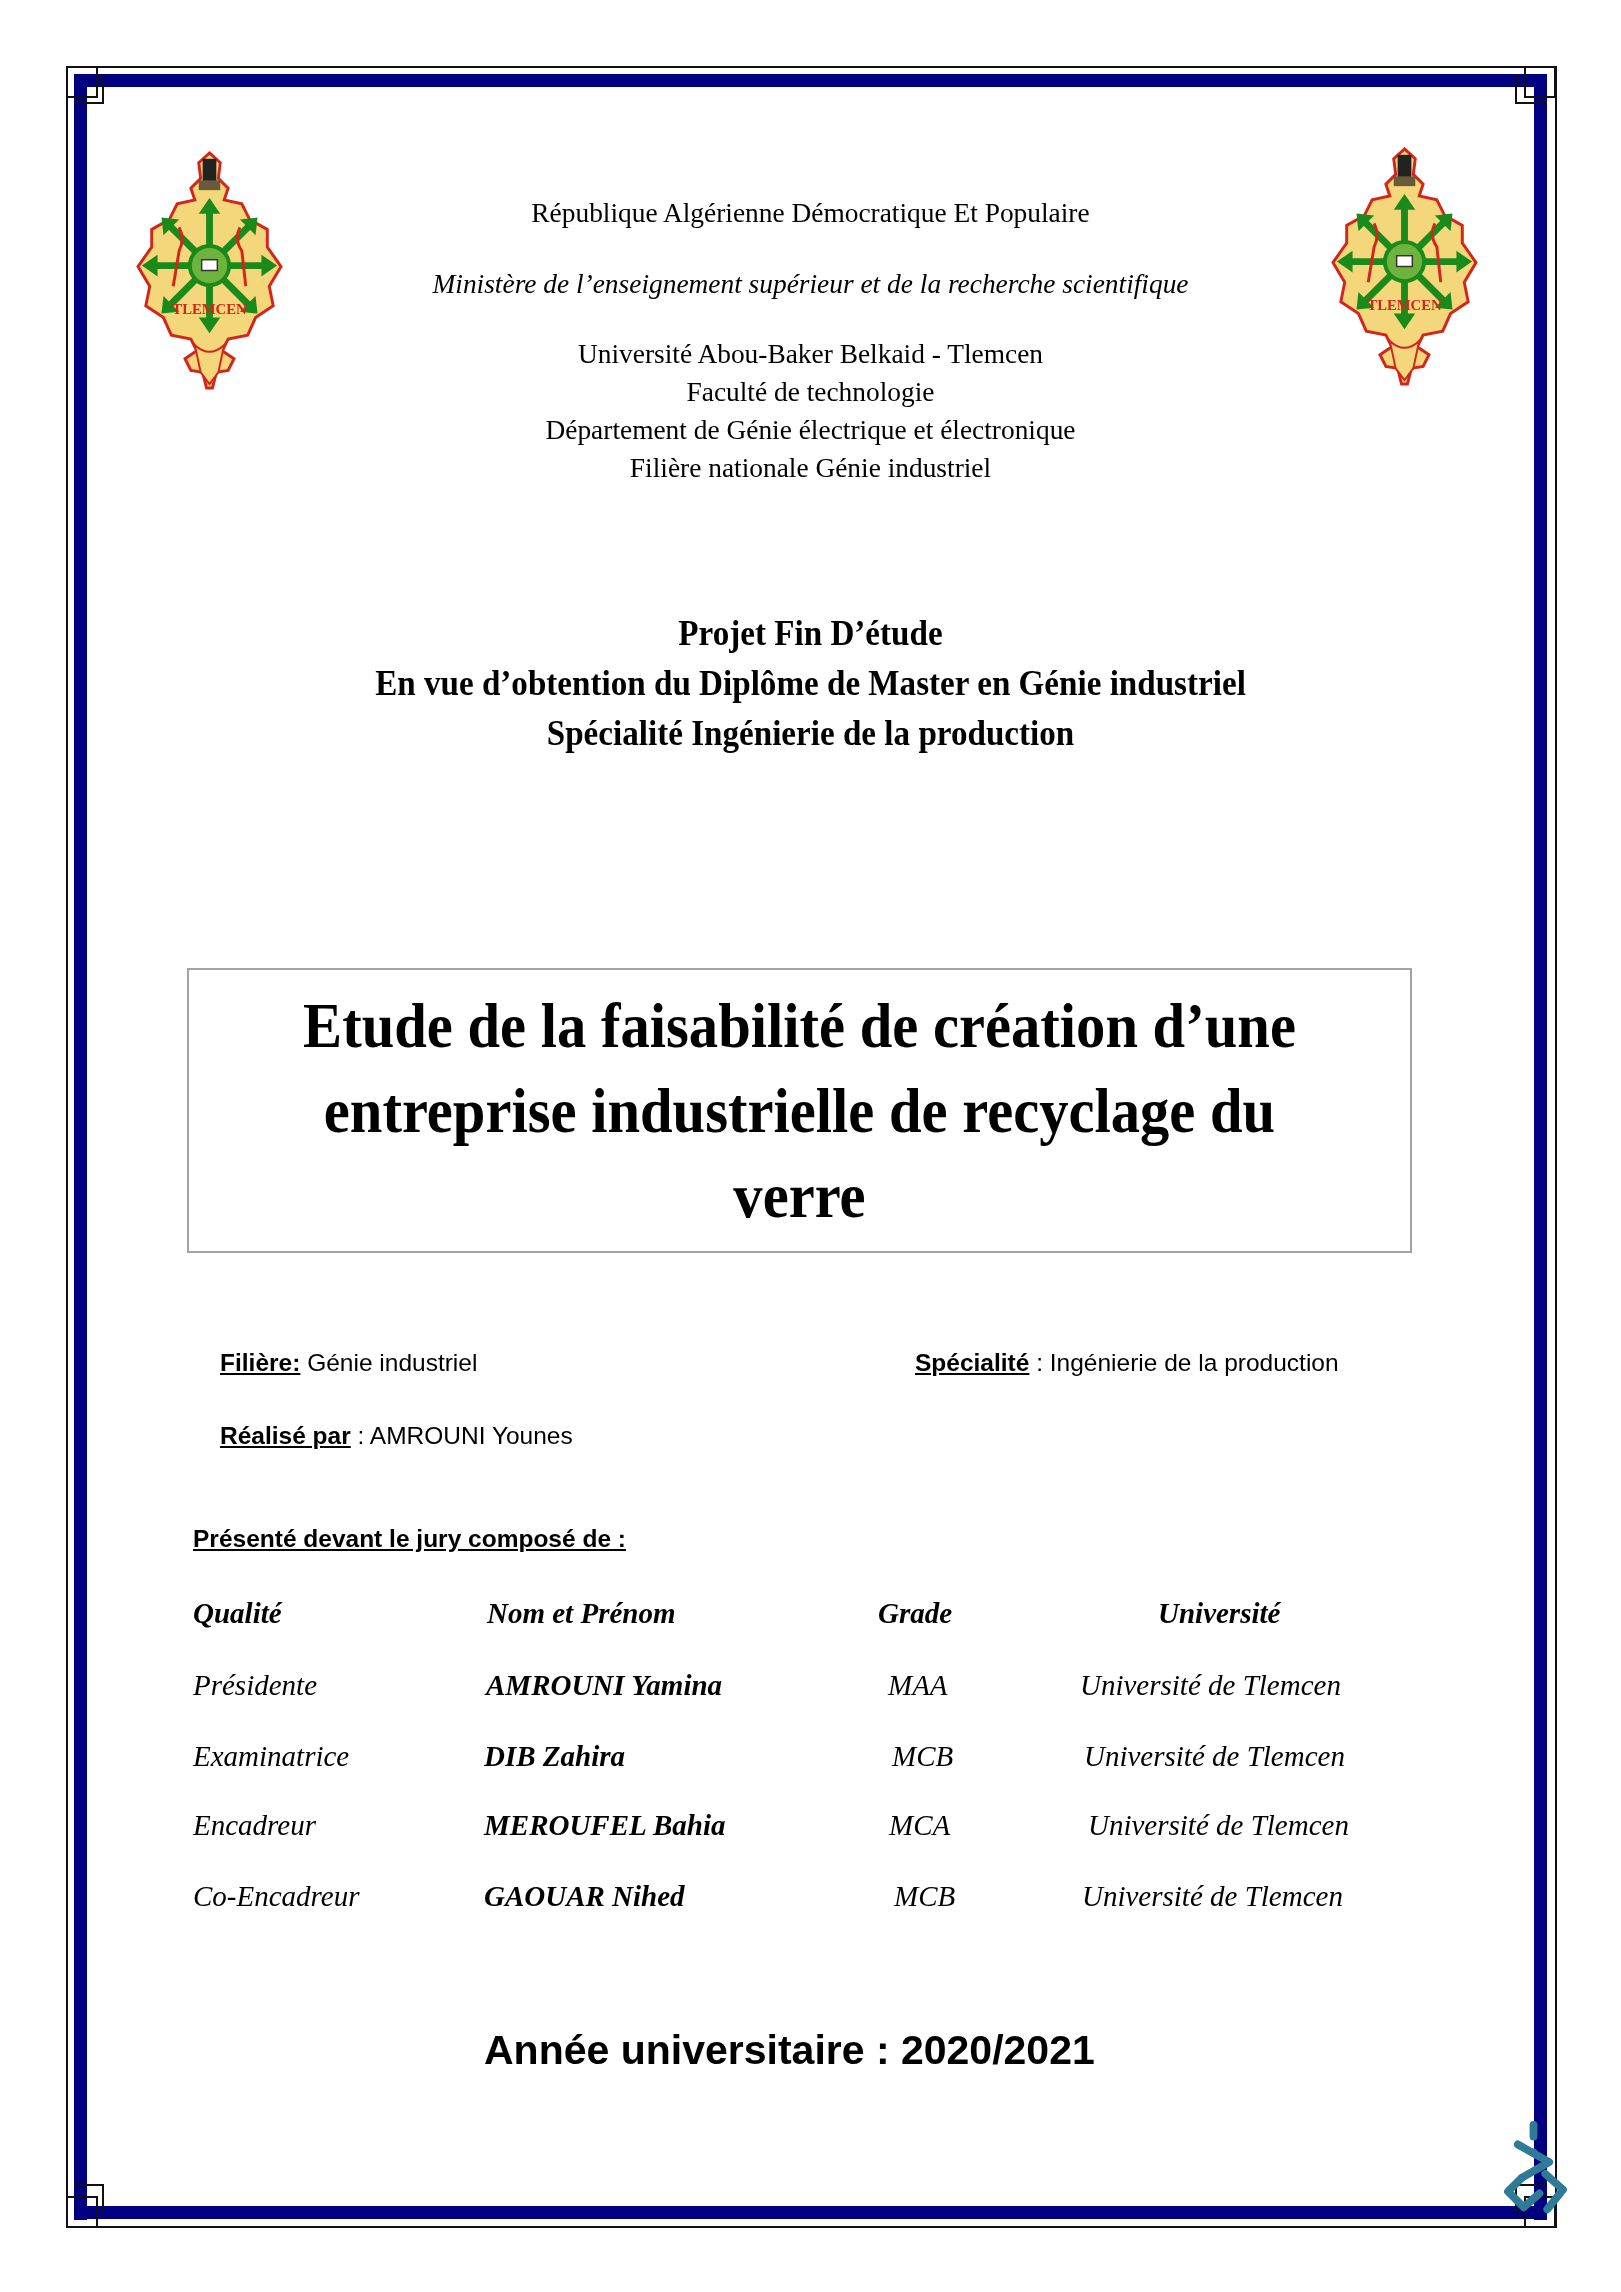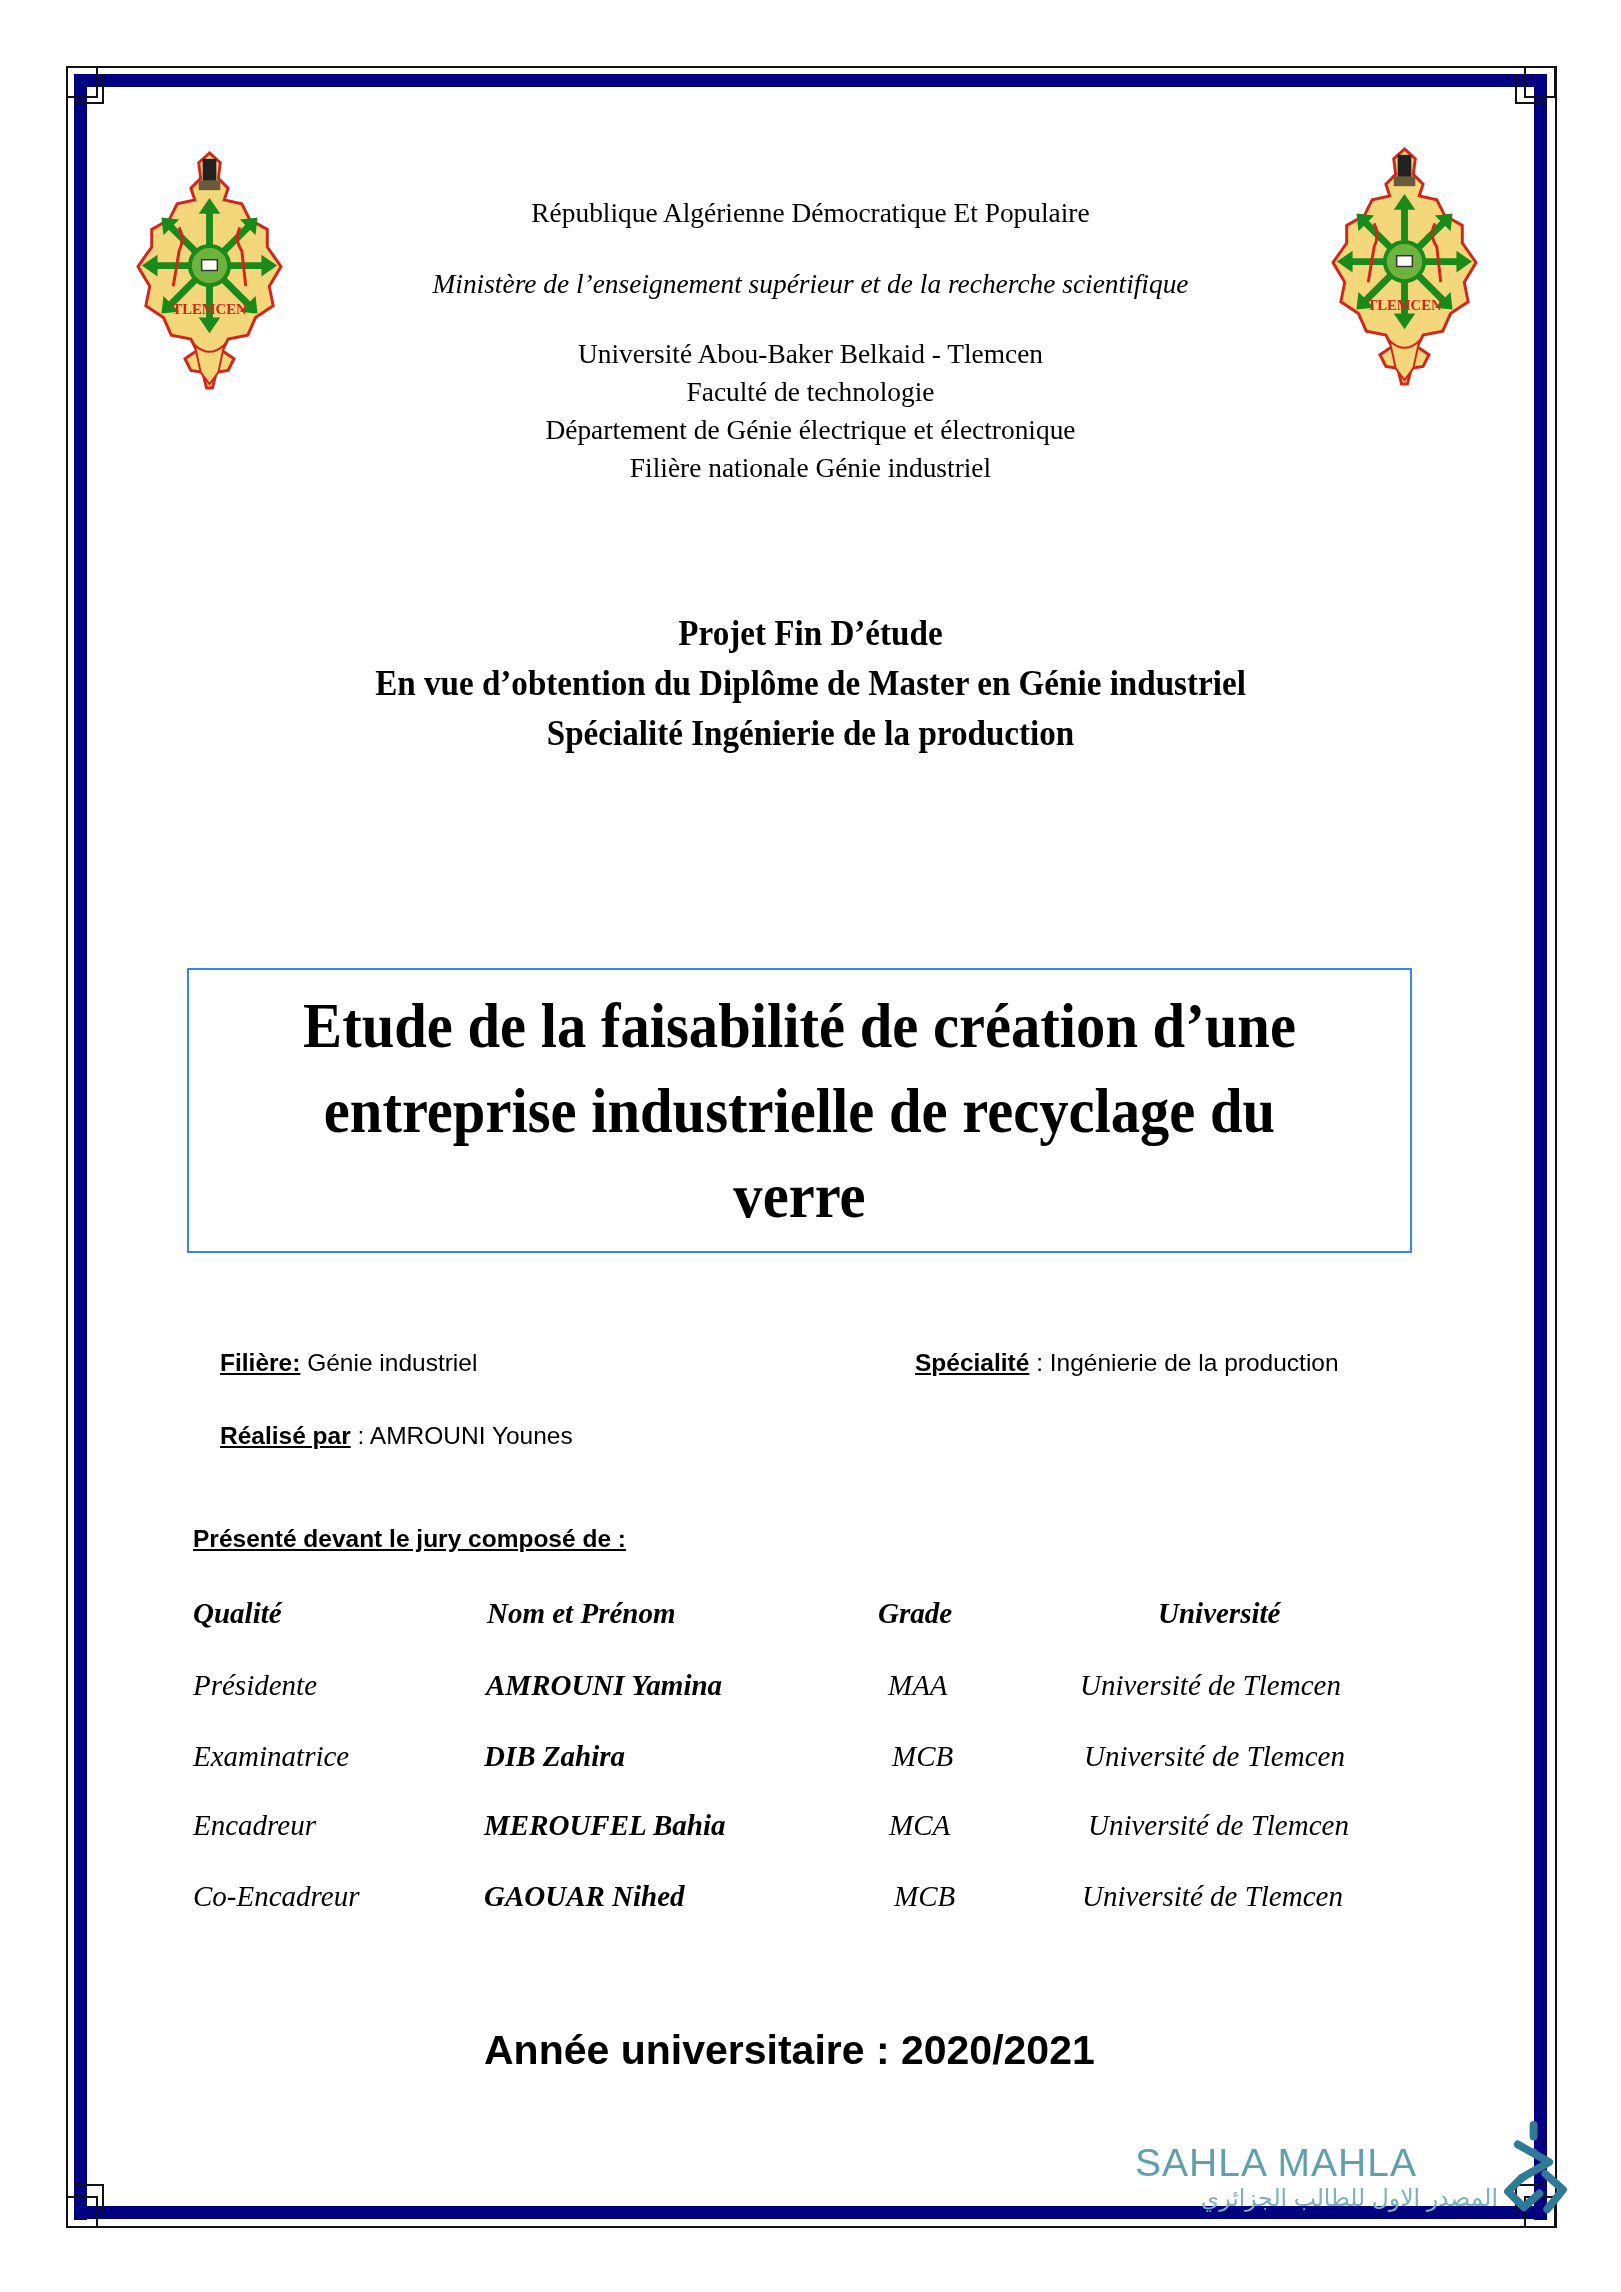--- a/index.html
+++ b/index.html
@@ -12,21 +12,21 @@
 
   
   .outer-line { position:absolute; border:2px solid #111; }
   .blue-band { position:absolute; background:#000080; }
   .corner-sq { position:absolute; border:2px solid #111; background:transparent; }
 
   .head-line { font-size:27.4px; line-height:31px; }
   .proj-line { font-size:36px; font-weight:bold; line-height:41px; transform:scaleX(0.92); }
   .intitule { font-size:49px; font-weight:bold; font-style:italic; line-height:55px; }
 
-  .title-box { position:absolute; left:187px; top:968px; width:1225px; height:285px; border:2px solid #3b82f6; box-sizing:border-box; }
+  .title-box { position:absolute; left:187px; top:968px; width:1225px; height:285px; border:2px solid #a3a3a3; box-sizing:border-box; }
   .title-text { position:absolute; left:0; top:13.7px; width:100%; text-align:center; font-size:63px; font-weight:bold; line-height:85px; transform:scaleX(0.93); transform-origin:center top; }
 
   .info { font-size:24.5px; line-height:29px; white-space:nowrap;margin-left:28px; }
   .info .lbl { font-weight:bold; text-decoration:underline; }
   .jury-label { font-size:24.5px; font-weight:bold; text-decoration:underline; line-height:29px; white-space:nowrap; }
 
   .jury-row { position:absolute; left:0; width:1621px; height:35px;font-style:italic; }
   .jury-cell { position:absolute; top:0; font-size:29px; line-height:35px; white-space:nowrap; }
   .jury-cell.bold { font-weight:bold; }
   .hdr .jury-cell { font-weight:bold; }
@@ -200,24 +200,20 @@
     <div class="jury-row serif" style="top:1879px;">
       <div class="jury-cell" style="left:193px;">Co-Encadreur</div>
       <div class="jury-cell bold" style="left:484px;">GAOUAR Nihed</div>
       <div class="jury-cell" style="left:894px;">MCB</div>
       <div class="jury-cell" style="left:1082px;">Université de Tlemcen</div>
     </div>
   </div>
 
   <div class="abs sans year" style="left:484px; top:2027px;">Année universitaire : 2020/2021</div>
 
-  <div class="watermark sans">
-    <div class="wm-text">SAHLA MAHLA</div>
-    <div class="wm-sub">المصدر الاول للطالب الجزائري</div>
-  </div>
   <svg class="wm-logo" viewBox="0 0 72 106">
     <g fill="none" stroke="#2f7a96" stroke-width="8" stroke-linecap="round" stroke-linejoin="round">
       <path d="M34 8 L34 20"></path>
       <path d="M18 28 L50 46 L22 62"></path>
       <path d="M22 62 L8 76 L24 92 L40 78"></path>
       <path d="M46 58 L64 74 L48 94"></path>
     </g>
     <circle cx="34" cy="36" r="4" fill="#2f7a96"></circle>
   </svg>
 

